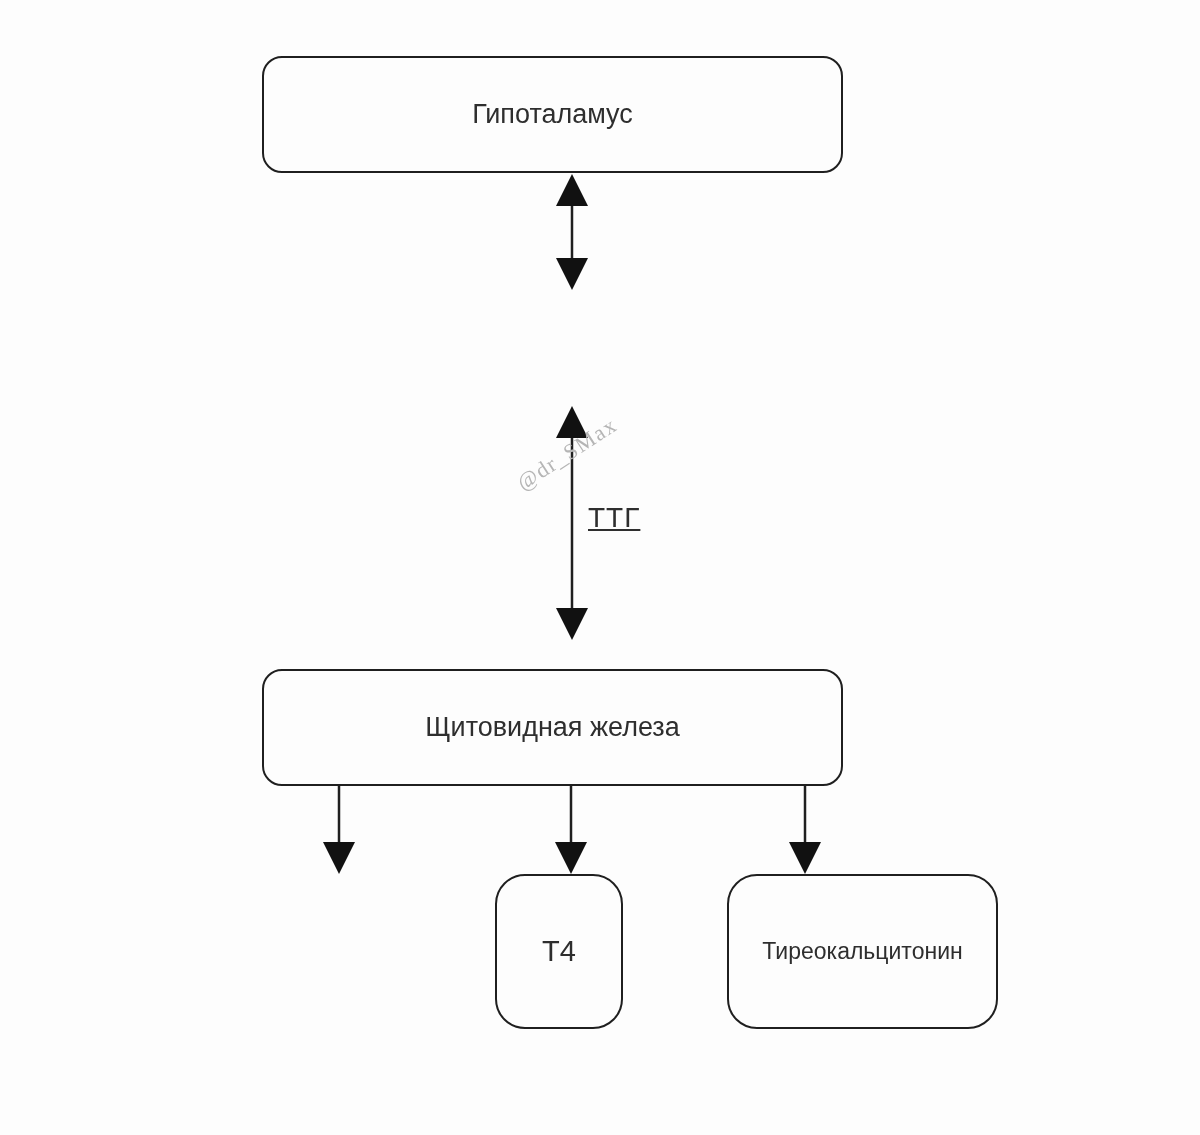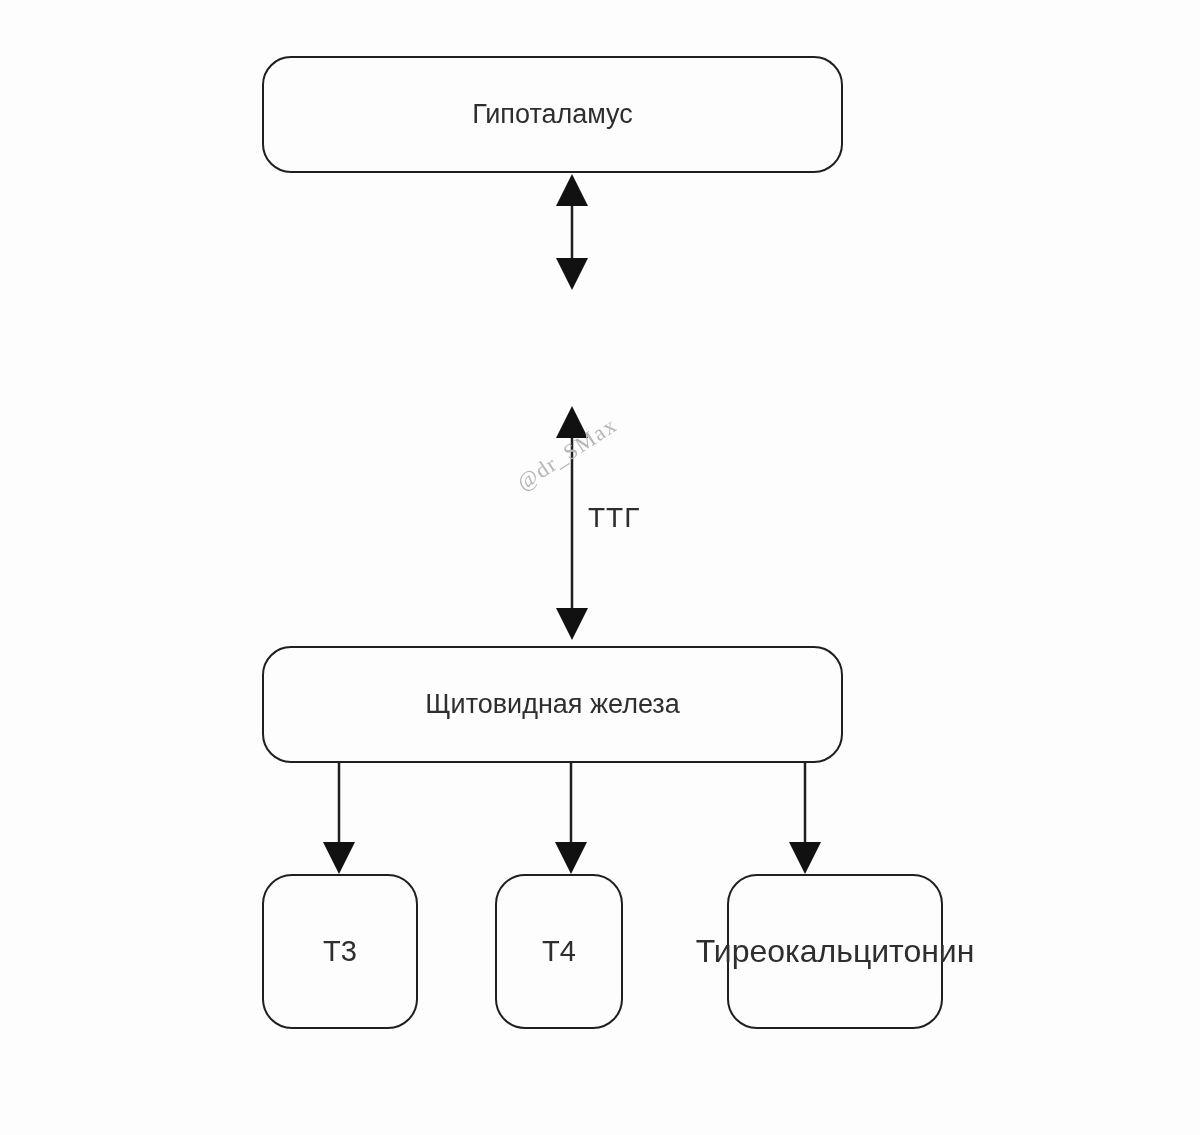--- a/index.html
+++ b/index.html
@@ -31,46 +31,47 @@
     display: flex;
     align-items: center;
     justify-content: center;
     text-align: center;
     color: #2e2e2e;
   }
   .node-wide {
     left: 262px;
     width: 581px;
     height: 117px;
-    border-radius: 29px;
+    border-radius: 20px;
     font-size: 27px;
   }
   #node-hypothalamus { top: 56px; }
   #node-pituitary    { top: 290px; }
-  #node-thyroid      { top: 646px; }
+  #node-thyroid      { top: 669px; }
   .node-small {
     top: 874px;
     height: 155px;
     border-radius: 30px;
     font-size: 29px;
   }
   #node-t3  { left: 262px; width: 156px; }
   #node-t4  { left: 495px; width: 128px; }
   #node-thyrocalcitonin {
     left: 727px;
-    width: 216px;
-    font-size: 32px;
+    width: 271px;
+    font-size: 23px;
   }
   .edge-label {
     position: absolute;
     left: 588px;
     top: 502px;
     font-size: 28px;
     color: #2e2e2e;
     letter-spacing: 1px;
+    text-decoration: underline;
   }
   .watermark {
     position: absolute;
     left: 567px;
     top: 454px;
     transform: translate(-50%, -50%) rotate(-33deg);
     font-family: "Liberation Serif", serif;
     font-size: 22px;
     letter-spacing: 1.5px;
     color: #b5b5b5;
@@ -118,23 +119,20 @@
 
 
   <div class="watermark">@dr_SMax</div>
 
   <div class="edge-label">ТТГ</div>
 
   <div class="node node-wide" id="node-thyroid">
     <span>Щитовидная железа</span>
   </div>
 
-  <div class="node node-small" id="node-t3">
-    <span>Т3</span>
-  </div>
 
   <div class="node node-small" id="node-t4">
     <span>Т4</span>
   </div>
 
   <div class="node node-small" id="node-thyrocalcitonin">
     <span>Тиреокальцитонин</span>
   </div>
 
 </div>

